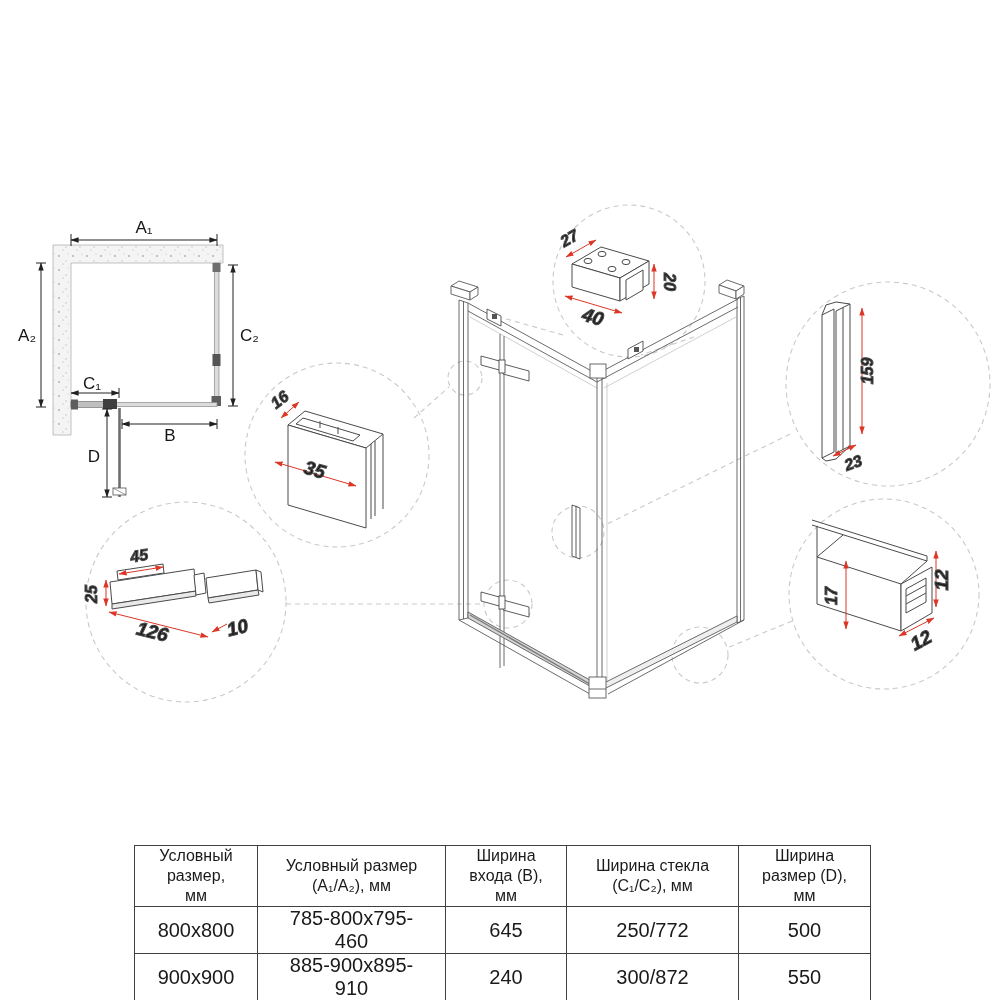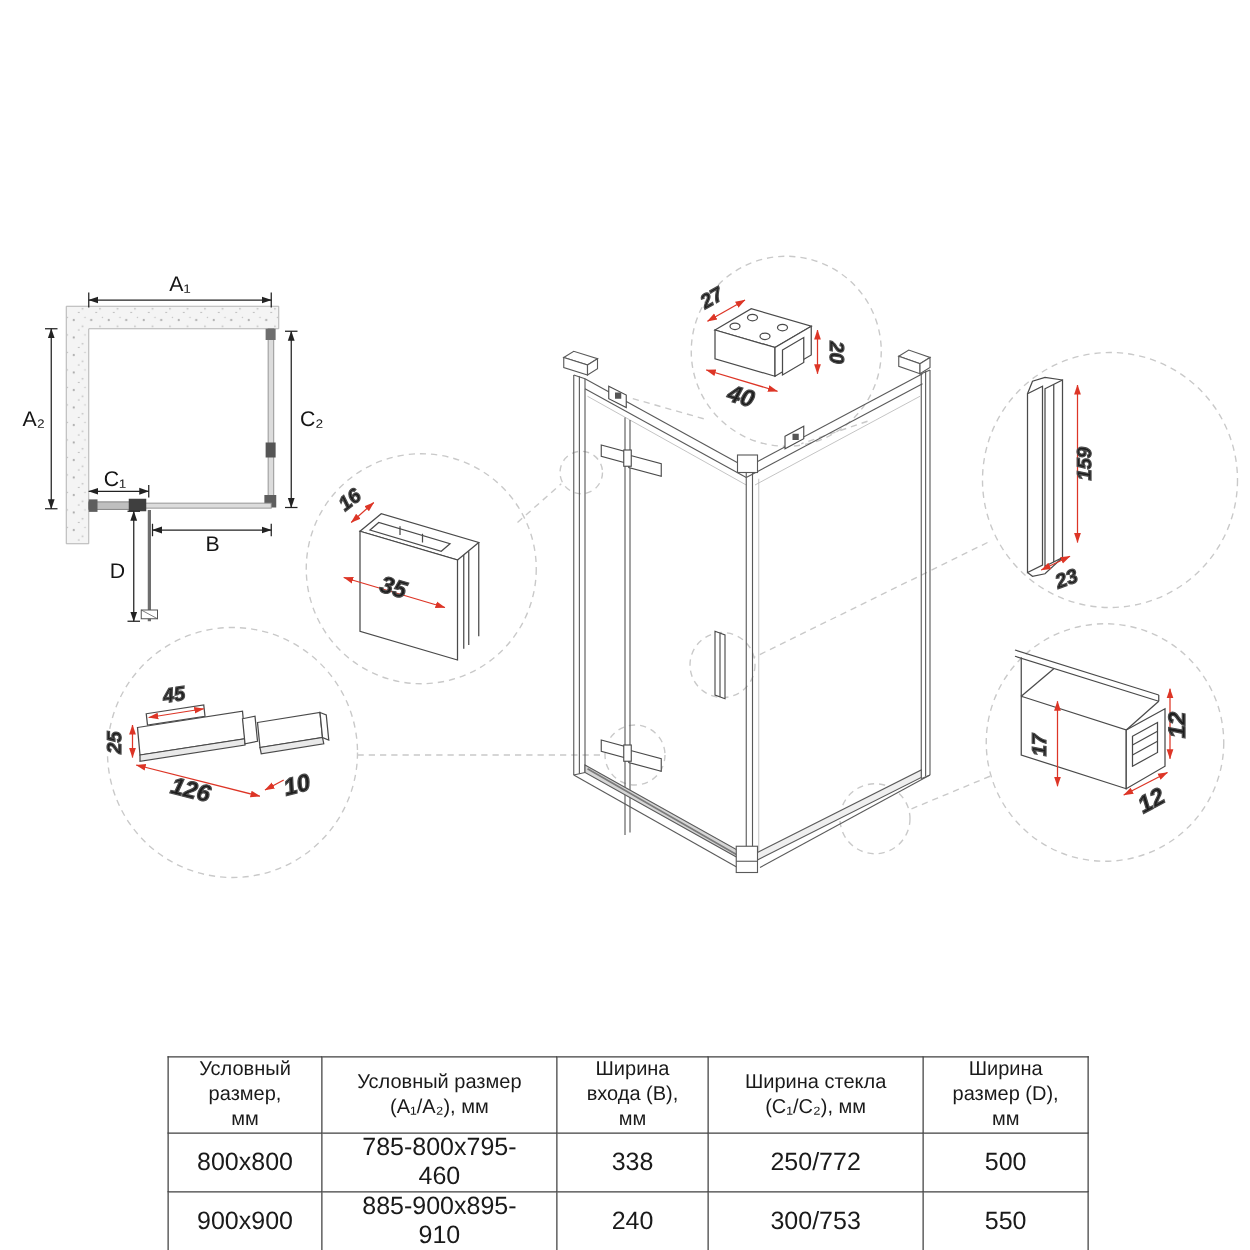--- a/index.html
+++ b/index.html
@@ -290,29 +290,29 @@
         <th>Условный размер (A₁/A₂), мм</th>
         <th>Ширина входа (B), мм</th>
         <th>Ширина стекла (C₁/C₂), мм</th>
         <th>Ширина размер (D), мм</th>
       </tr>
     </thead>
     <tbody>
       <tr>
         <td>800x800</td>
         <td>785-800x795-460</td>
-        <td>338</td>
+        <td>645</td>
         <td>250/772</td>
         <td>500</td>
       </tr>
       <tr>
         <td>900x900</td>
         <td>885-900x895-910</td>
         <td>240</td>
-        <td>300/753</td>
+        <td>300/872</td>
         <td>550</td>
       </tr>
       <tr>
         <td>1000x1000</td>
         <td>985-1000x995-1010</td>
         <td>535</td>
         <td>400/972</td>
         <td>550</td>
       </tr>
     </tbody>

